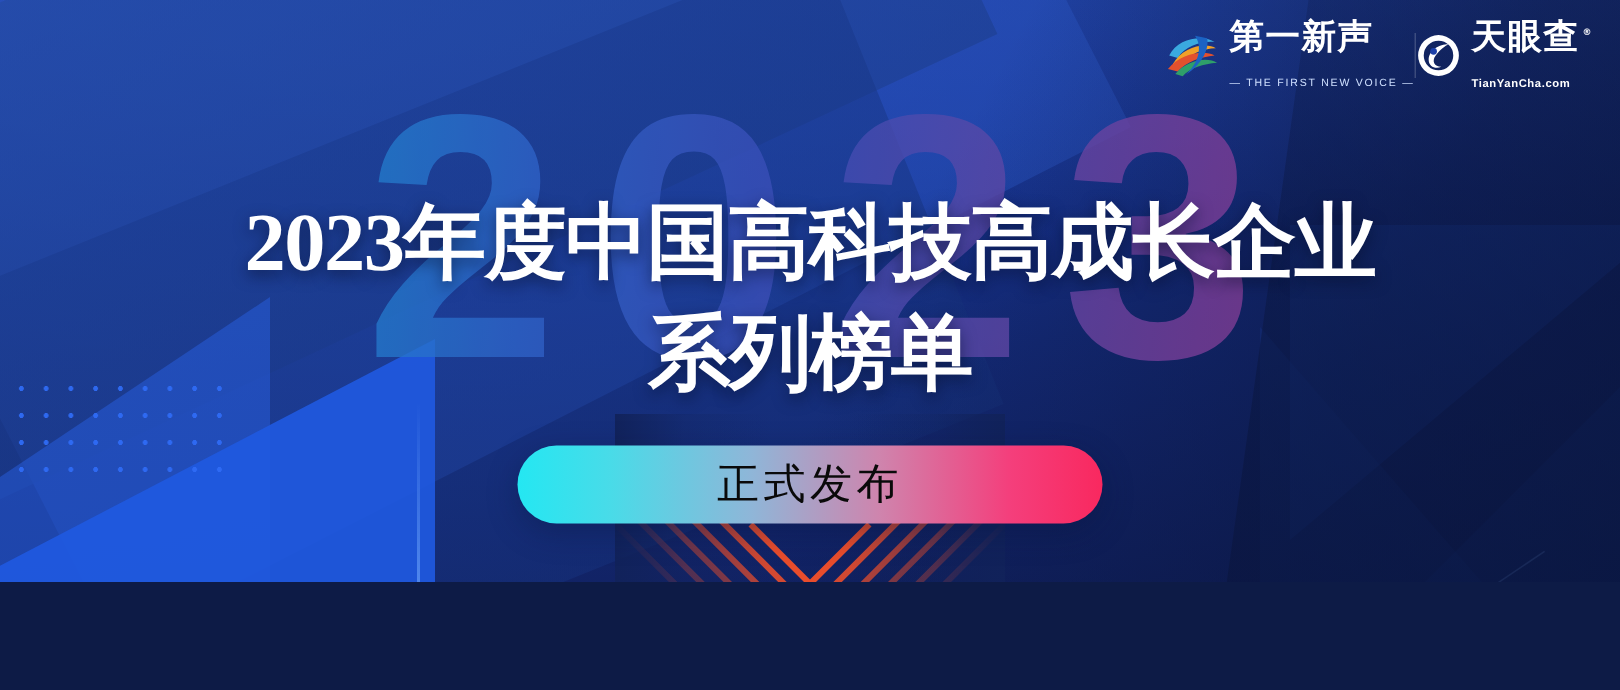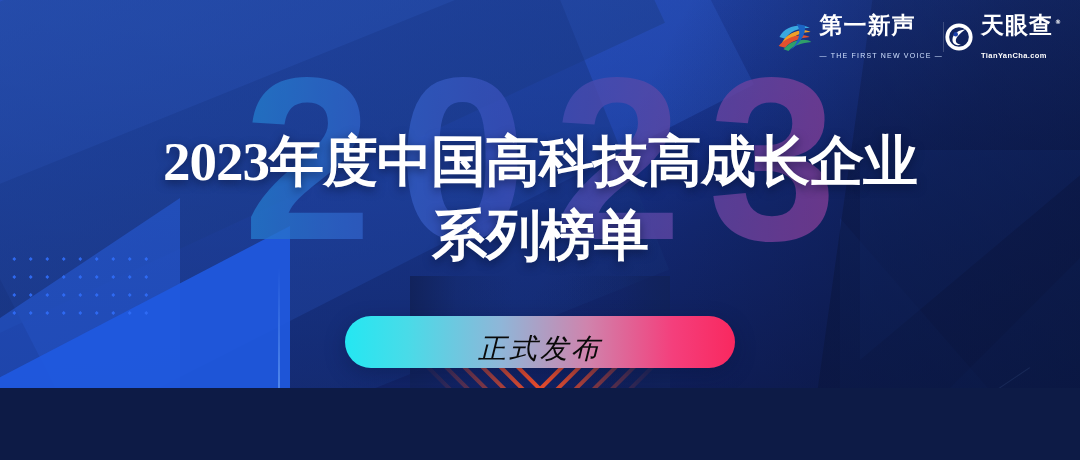--- a/index.html
+++ b/index.html
@@ -201,30 +201,29 @@
     line-height:1.08;
     letter-spacing:-1px;
     text-shadow:0 3px 10px rgba(5,12,40,.55);
     white-space:nowrap;
   }
   .title-line.l1{font-size:55px;}
   .title-line.l2{font-size:55px;margin-top:15px;}
 
   
   .cta{
-    position:absolute;left:50%;top:316px;
+    position:absolute;left:50%;top:297px;
     transform:translateX(-50%);
     width:390px;height:52px;
     border-radius:26px;
     background:linear-gradient(90deg,#24e7f2 0%,#49dbe8 16%,#8fb6d8 40%,#cf84ad 62%,#f43f7c 84%,#f9285f 100%);
-    display:flex;align-items:flex-end;justify-content:center;
+    display:flex;align-items:center;justify-content:center;
     z-index:25;
     box-shadow:0 6px 20px rgba(10,20,60,.35);
     cursor:pointer;
-    font-style:italic;
   }
   .cta-text{
     color:#0a0a0a;
     font-family:"DejaVu Sans","Liberation Sans",sans-serif;
     font-size:28px;font-weight:normal;
     letter-spacing:3px;
   }
 </style>
 </head>
 <body>

